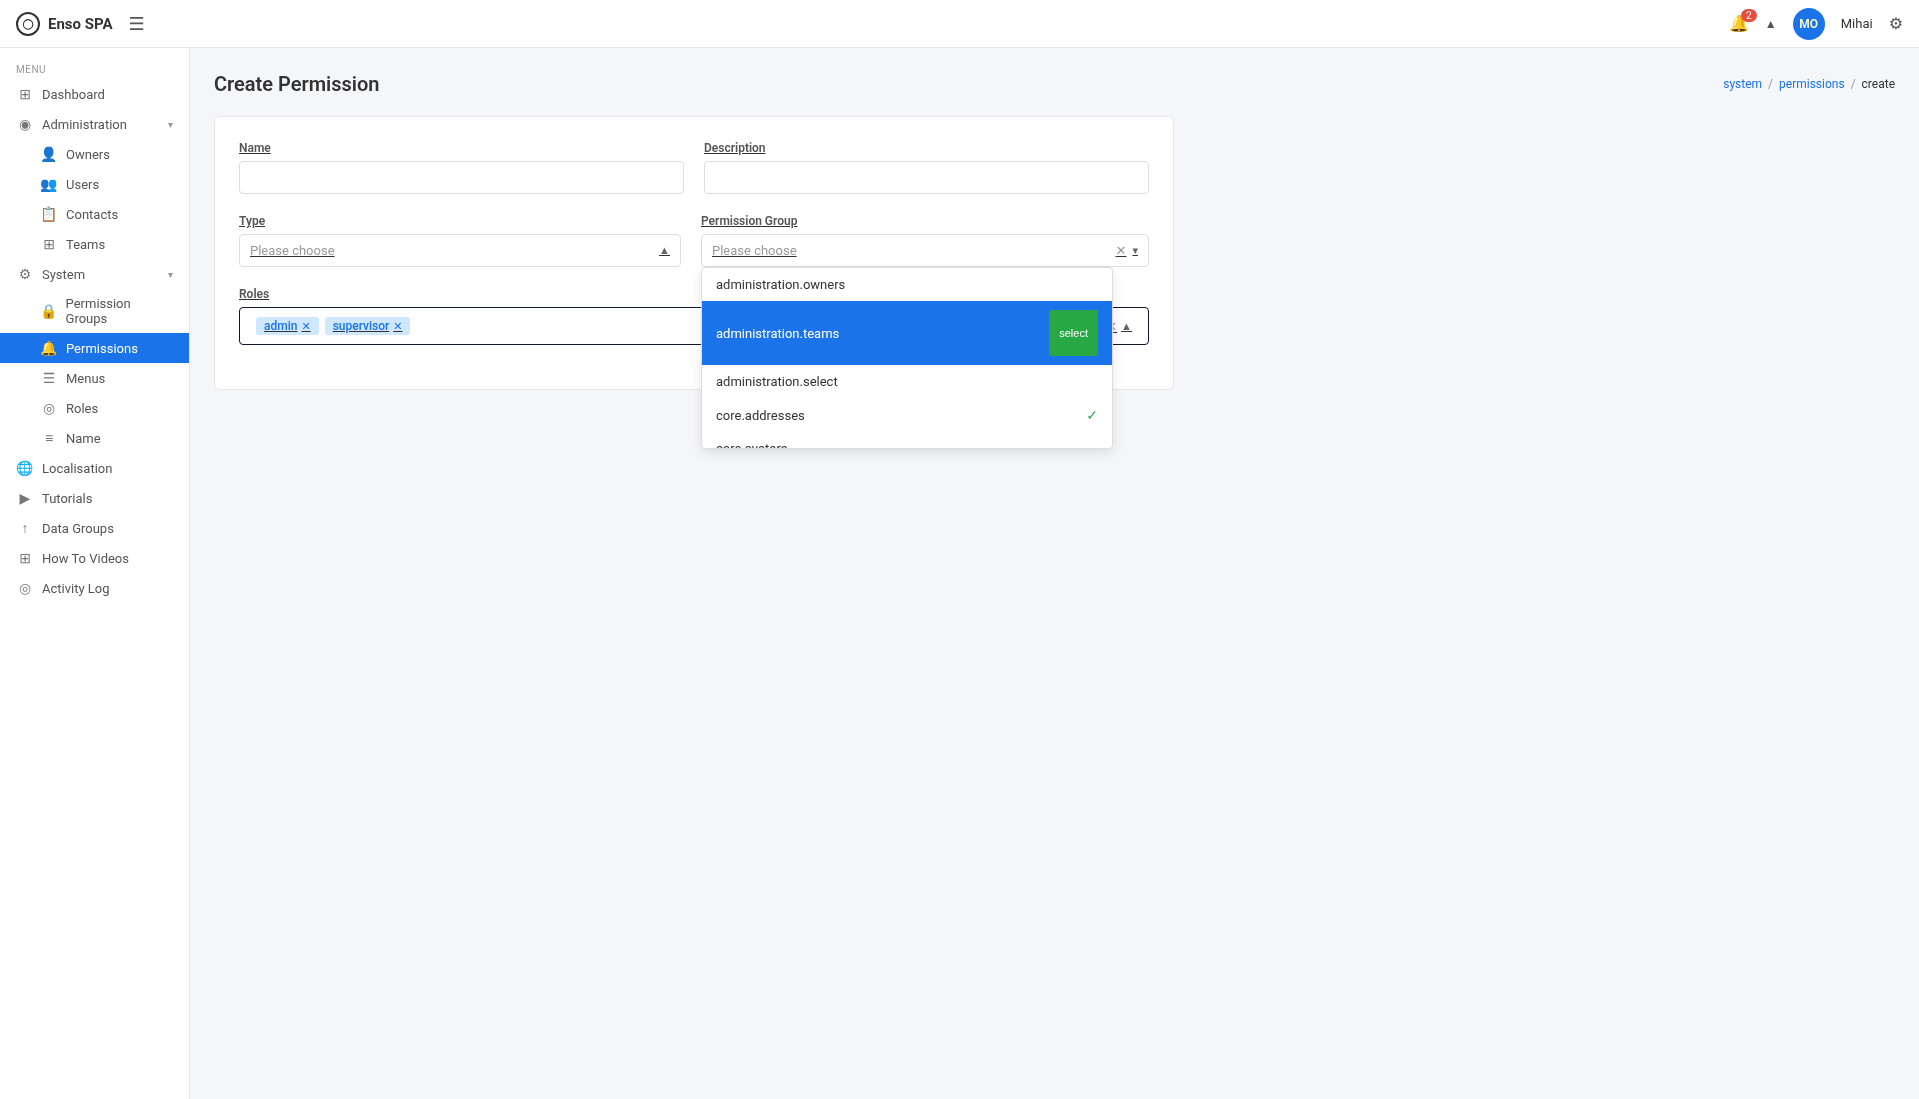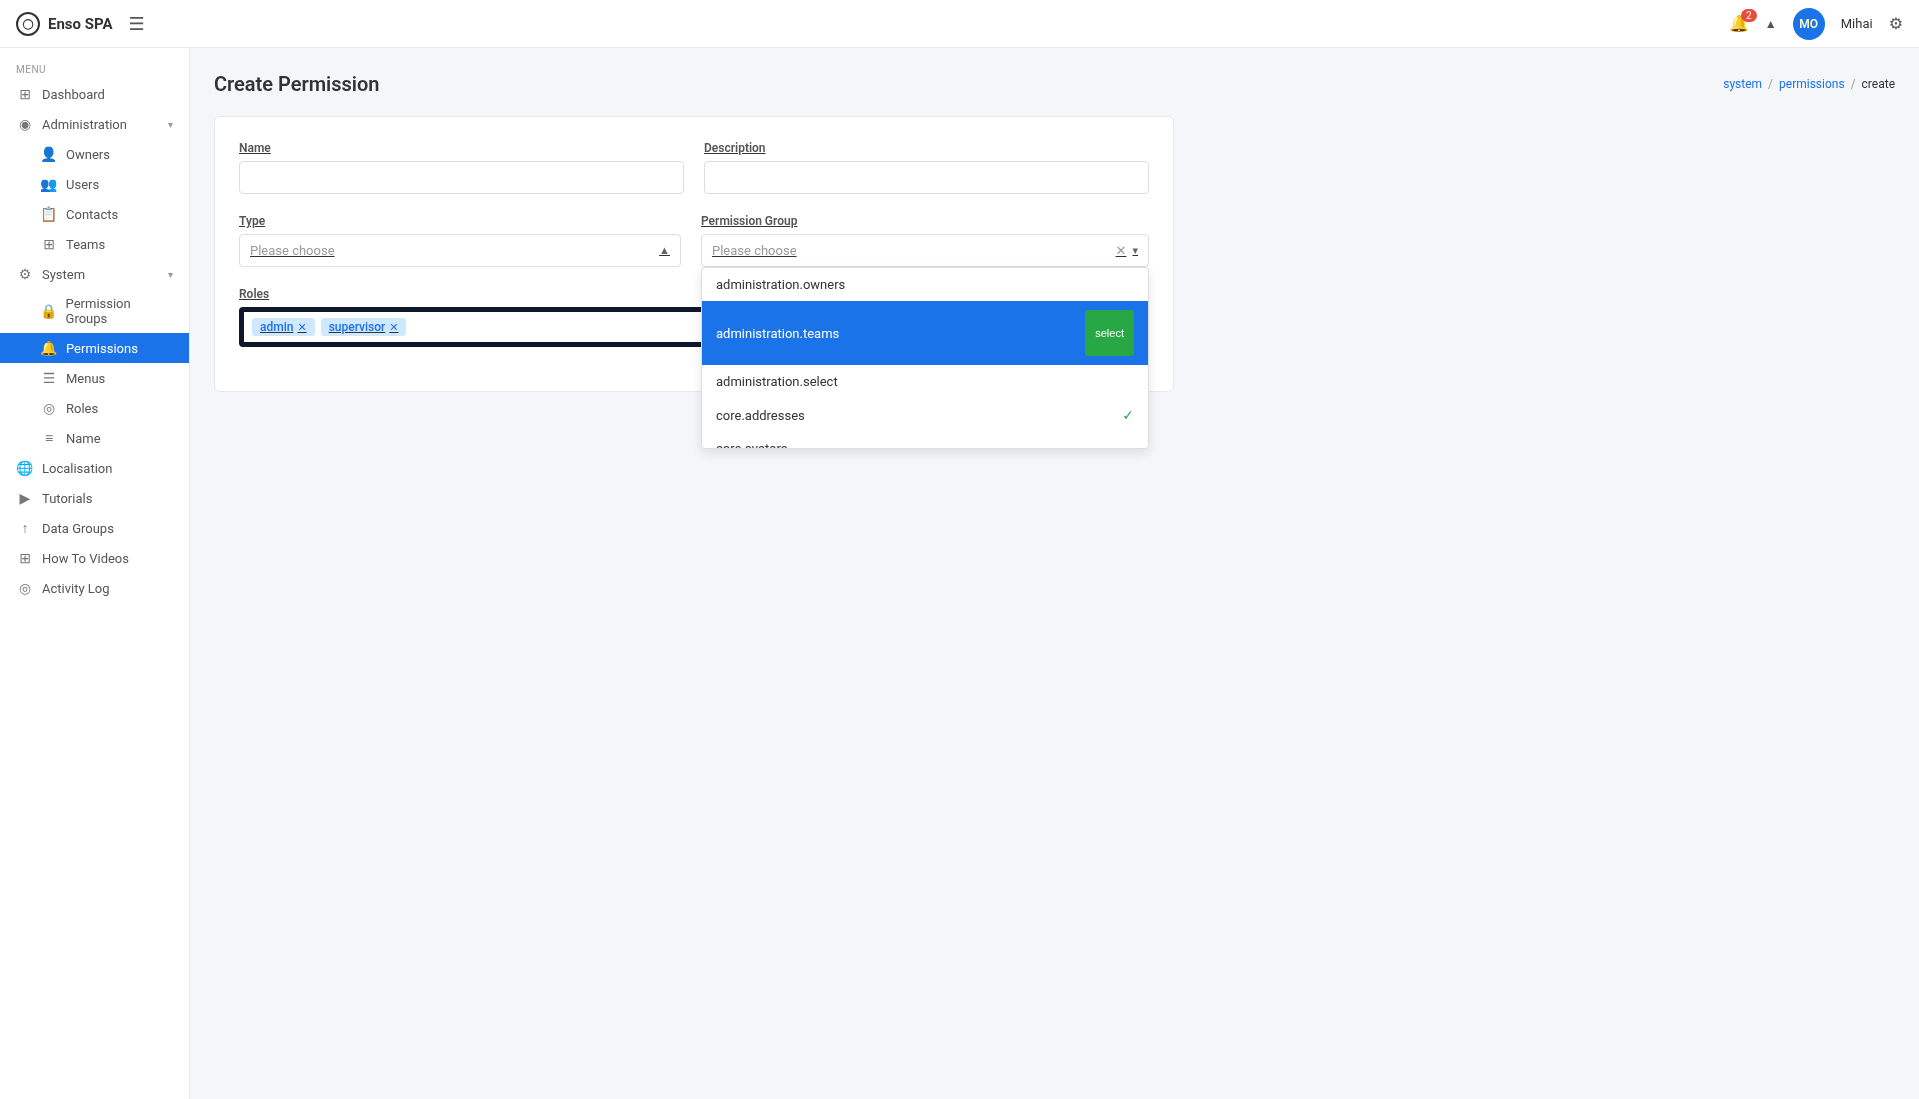--- a/index.html
+++ b/index.html
@@ -131,21 +131,21 @@
       color: #999; width: 448px;
     }
     .pg-select-right { display: flex; align-items: center; gap: 6px; }
     .pg-clear-icon { color: #999; font-size: 13px; cursor: pointer; }
     .pg-chevron { font-size: 11px; color: #666; }
 
     
     .dropdown-menu {
       position: absolute;
       top: 100%; left: 0;
-      width: 448px;
+      width: 412px;
       background: #fff;
       border: 1px solid #ddd;
       border-radius: 4px;
       box-shadow: 0 4px 12px rgba(0,0,0,0.1);
       z-index: 200;
       overflow: hidden;
     }
     .dropdown-item {
       padding: 9px 14px;
       font-size: 13px;
@@ -157,22 +157,22 @@
     .dropdown-item.selected .dropdown-select-btn { background: #28a745; color: #fff; border: none; padding: 17px 10px; border-radius: 3px; font-size: 11px; cursor: pointer; }
     .dropdown-check { color: #28a745; font-size: 14px; }
     .dropdown-scrollbar {
       max-height: 180px; overflow-y: auto;
     }
     .dropdown-scrollbar::-webkit-scrollbar { width: 6px; }
     .dropdown-scrollbar::-webkit-scrollbar-thumb { background: #ccc; border-radius: 3px; }
 
     
     .roles-field {
-      border: 5px solid #0f172a; border-radius: 4px;
-      padding: 6px 8px;
+      border: 1px solid #0f172a; border-radius: 4px;
+      padding: 6px 16px;
       display: flex; align-items: center; gap: 6px; flex-wrap: wrap;
       background: #fff; min-height: 38px;
       position: relative;
     }
     .role-tag {
       display: flex; align-items: center; gap: 4px;
       background: #d0e8ff; color: #1a73e8;
       border-radius: 3px; padding: 2px 8px;
       font-size: 12px; font-weight: 500;
     }

